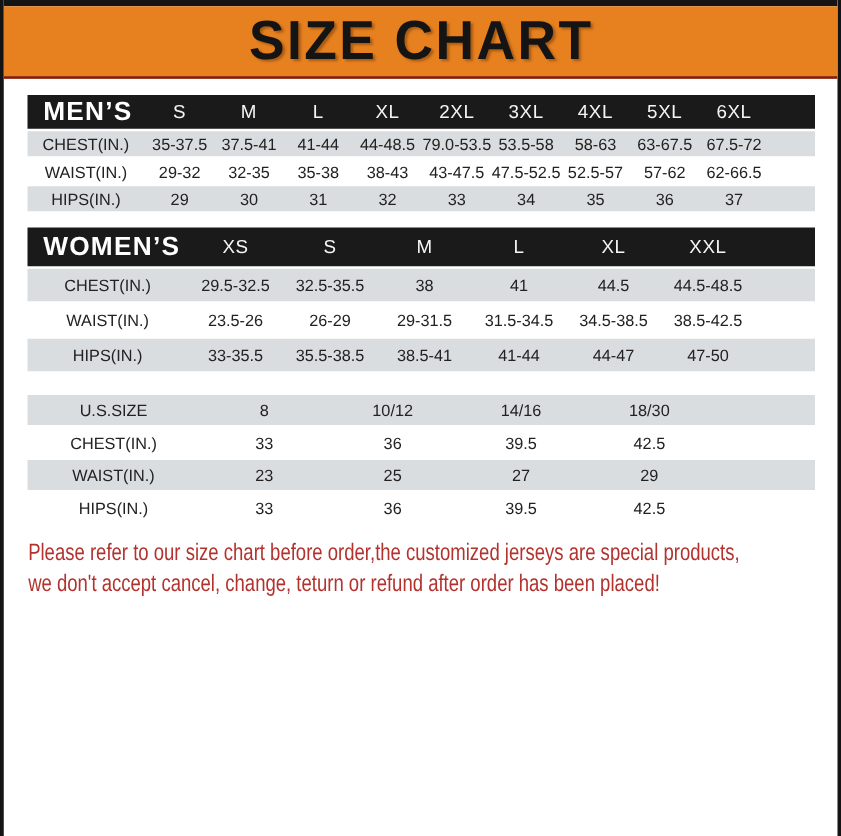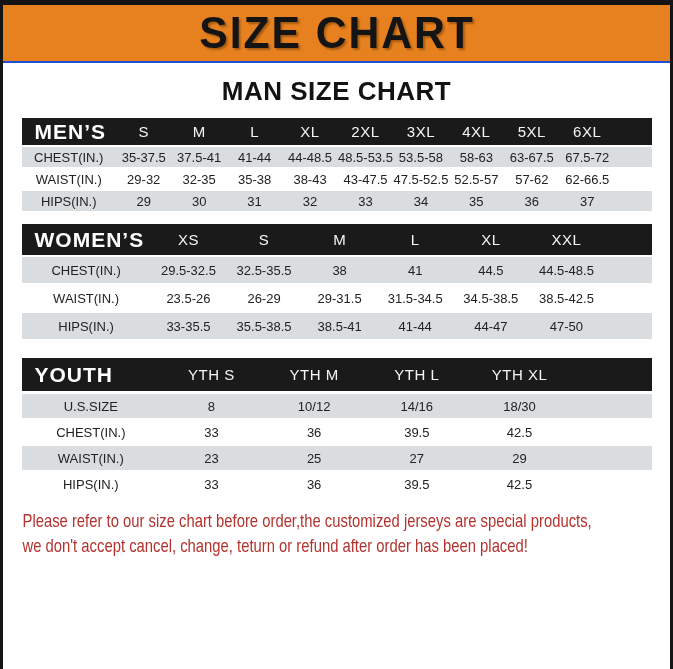--- a/index.html
+++ b/index.html
@@ -17,21 +17,21 @@
   }
 
   .topbar {
     height: 5px;
     background: #141414;
   }
 
   .banner {
     height: 56px;
     background: var(--banner-orange, #E78120);
-    border-bottom: 2px solid #1d4ed8;
+    border-bottom: 2px solid #7f1d1d;
     display: flex;
     align-items: center;
     justify-content: center;
   }
   .banner .title {
     font-size: 44px;
     font-weight: bold;
     letter-spacing: 2px;
     color: #141414;
     transform: scaleX(0.97);
@@ -116,42 +116,41 @@
 <body>
 
 <div class="frame">
 
   <div class="topbar"></div>
 
   <div class="banner">
     <span class="title">SIZE CHART</span>
   </div>
 
-  <h2 id="men-heading" class="section-heading">MAN SIZE CHART</h2>
 
   <div id="men-table" class="size-table men-table">
       <div class="trow thead">
         <div class="tcell tlabel">MEN’S</div>
         <div class="tcell">S</div>
         <div class="tcell">M</div>
         <div class="tcell">L</div>
         <div class="tcell">XL</div>
         <div class="tcell">2XL</div>
         <div class="tcell">3XL</div>
         <div class="tcell">4XL</div>
         <div class="tcell">5XL</div>
         <div class="tcell">6XL</div>
       </div>
       <div class="trow gray">
         <div class="tcell tlabel">CHEST(IN.)</div>
         <div class="tcell">35-37.5</div>
         <div class="tcell">37.5-41</div>
         <div class="tcell">41-44</div>
         <div class="tcell">44-48.5</div>
-        <div class="tcell">48.5-53.5</div>
+        <div class="tcell">79.0-53.5</div>
         <div class="tcell">53.5-58</div>
         <div class="tcell">58-63</div>
         <div class="tcell">63-67.5</div>
         <div class="tcell">67.5-72</div>
       </div>
       <div class="trow">
         <div class="tcell tlabel">WAIST(IN.)</div>
         <div class="tcell">29-32</div>
         <div class="tcell">32-35</div>
         <div class="tcell">35-38</div>
@@ -211,27 +210,20 @@
         <div class="tcell">35.5-38.5</div>
         <div class="tcell">38.5-41</div>
         <div class="tcell">41-44</div>
         <div class="tcell">44-47</div>
         <div class="tcell">47-50</div>
       </div>
     </div>
 
 
   <div id="youth-table" class="size-table youth-table">
-      <div class="trow thead">
-        <div class="tcell tlabel">YOUTH</div>
-        <div class="tcell">YTH S</div>
-        <div class="tcell">YTH M</div>
-        <div class="tcell">YTH L</div>
-        <div class="tcell">YTH XL</div>
-      </div>
       <div class="trow gray">
         <div class="tcell tlabel">U.S.SIZE</div>
         <div class="tcell">8</div>
         <div class="tcell">10/12</div>
         <div class="tcell">14/16</div>
         <div class="tcell">18/30</div>
       </div>
       <div class="trow">
         <div class="tcell tlabel">CHEST(IN.)</div>
         <div class="tcell">33</div>

